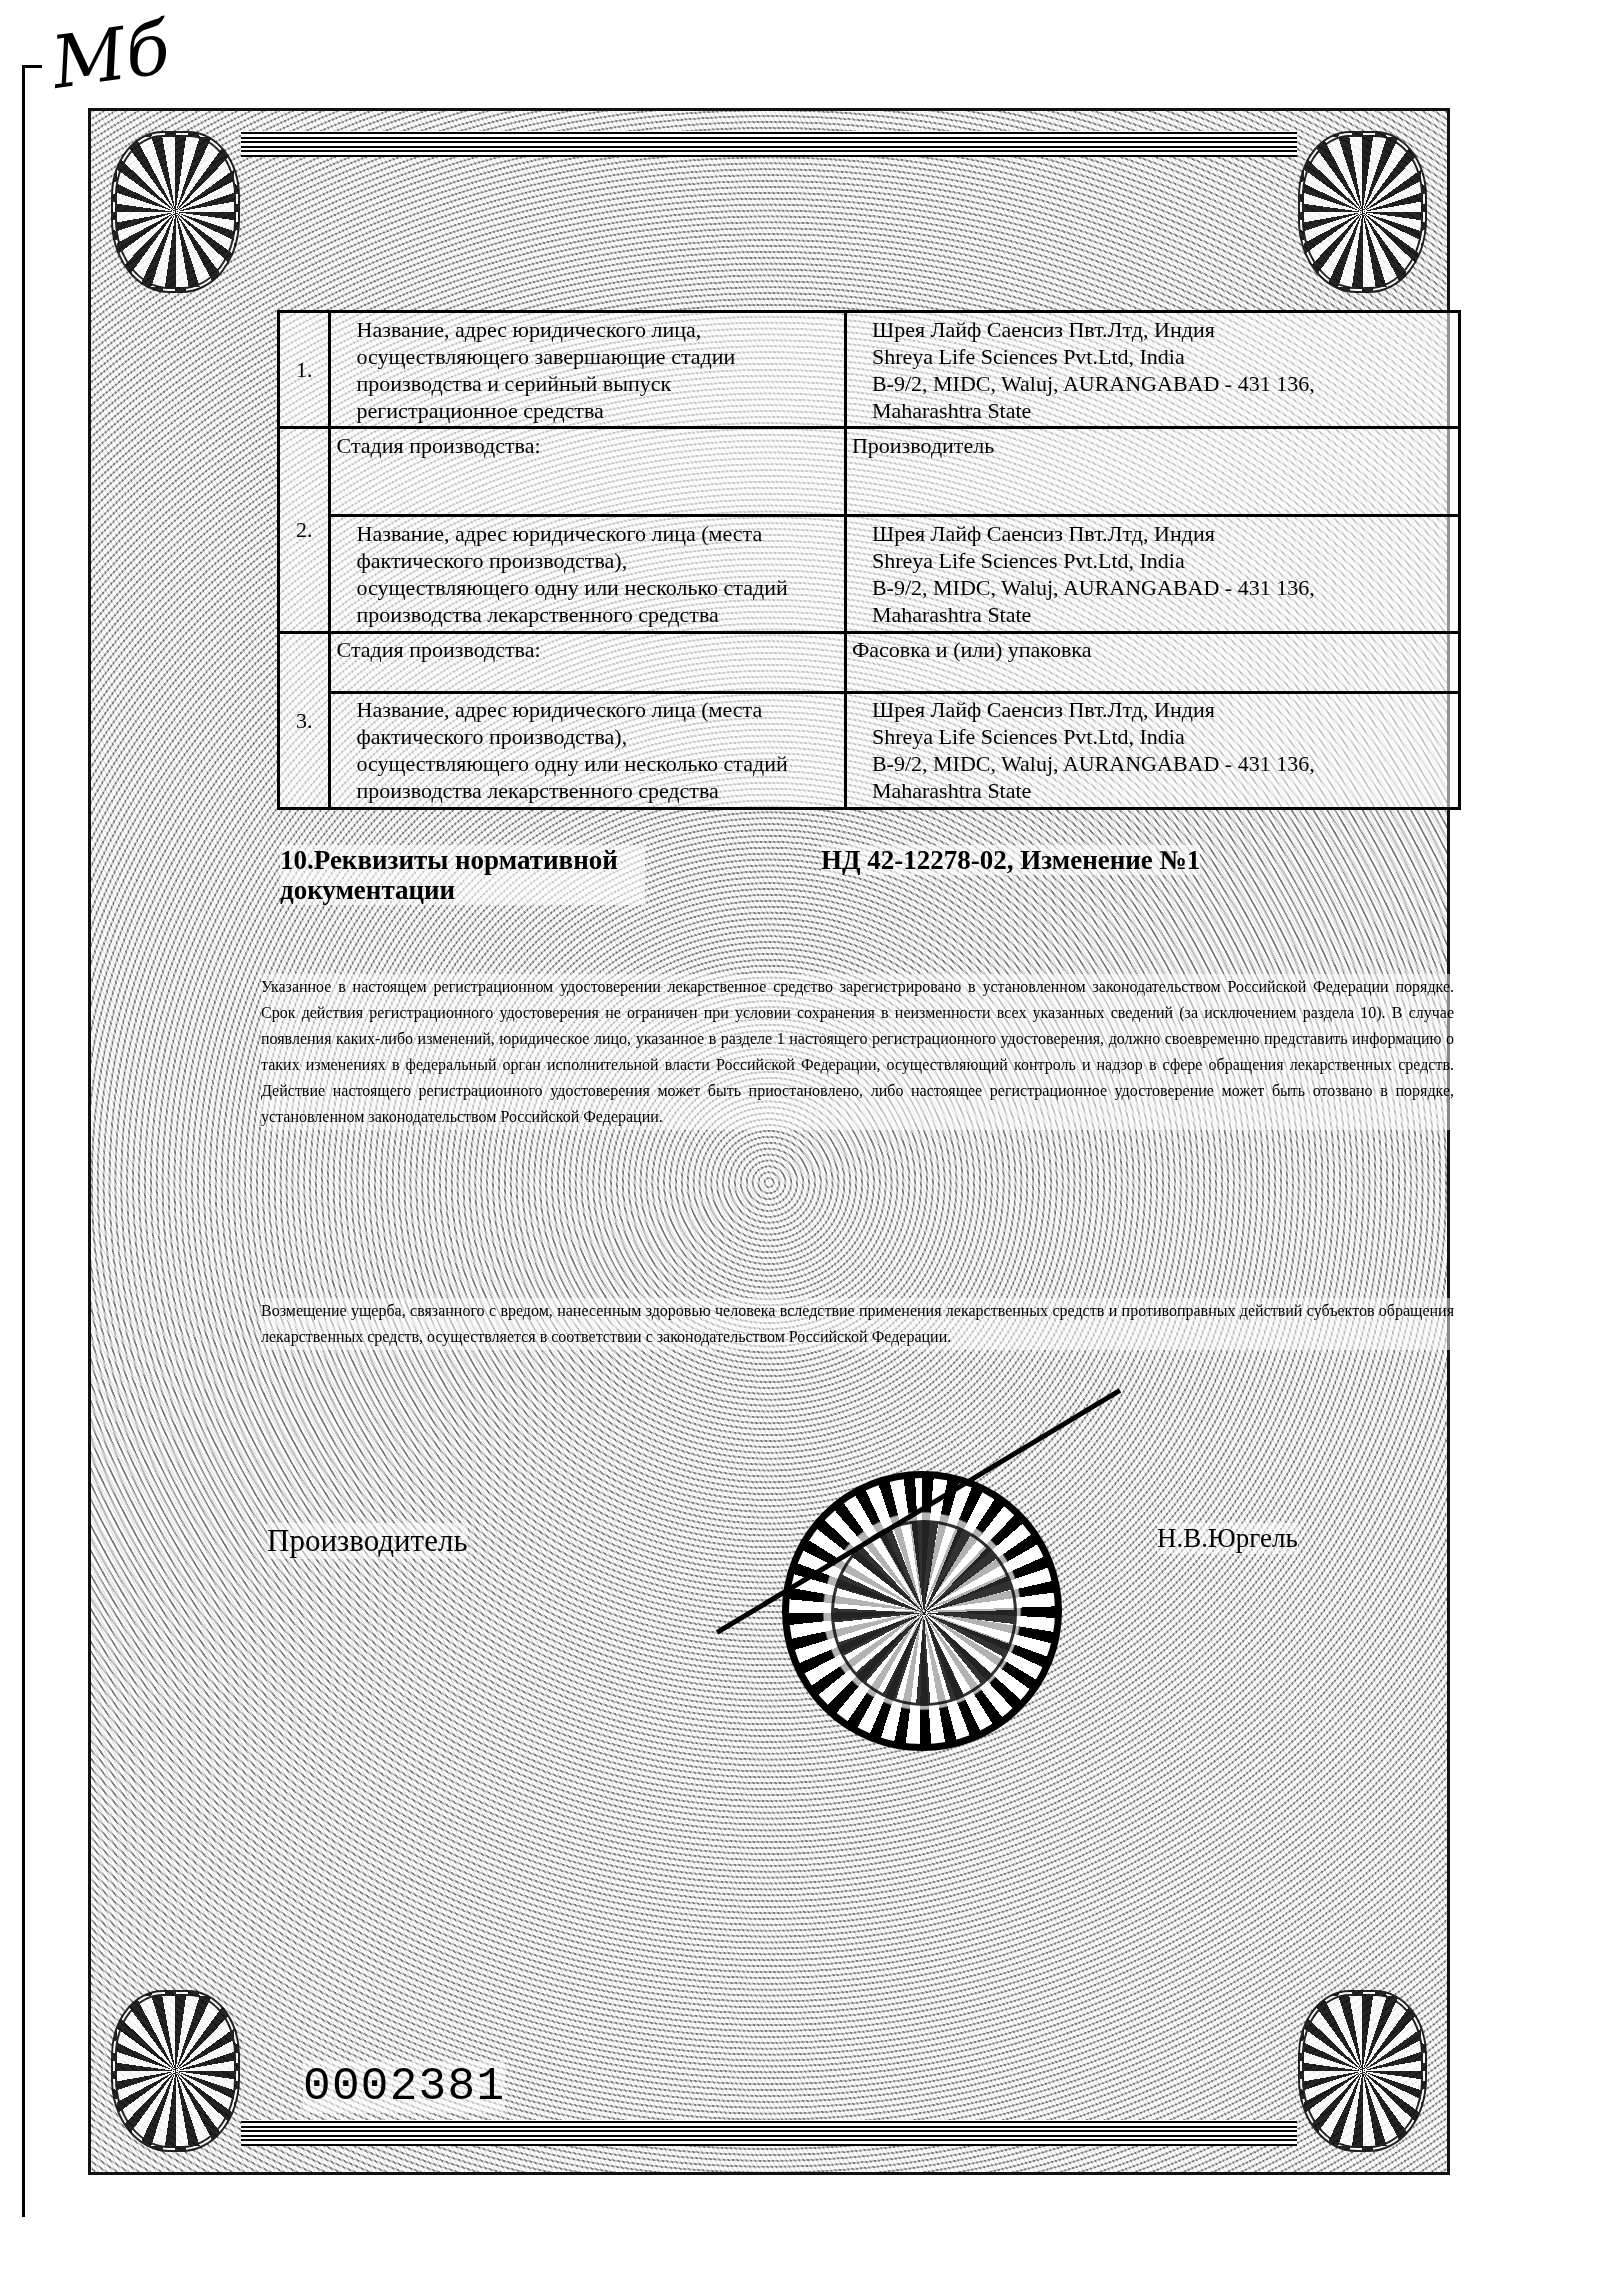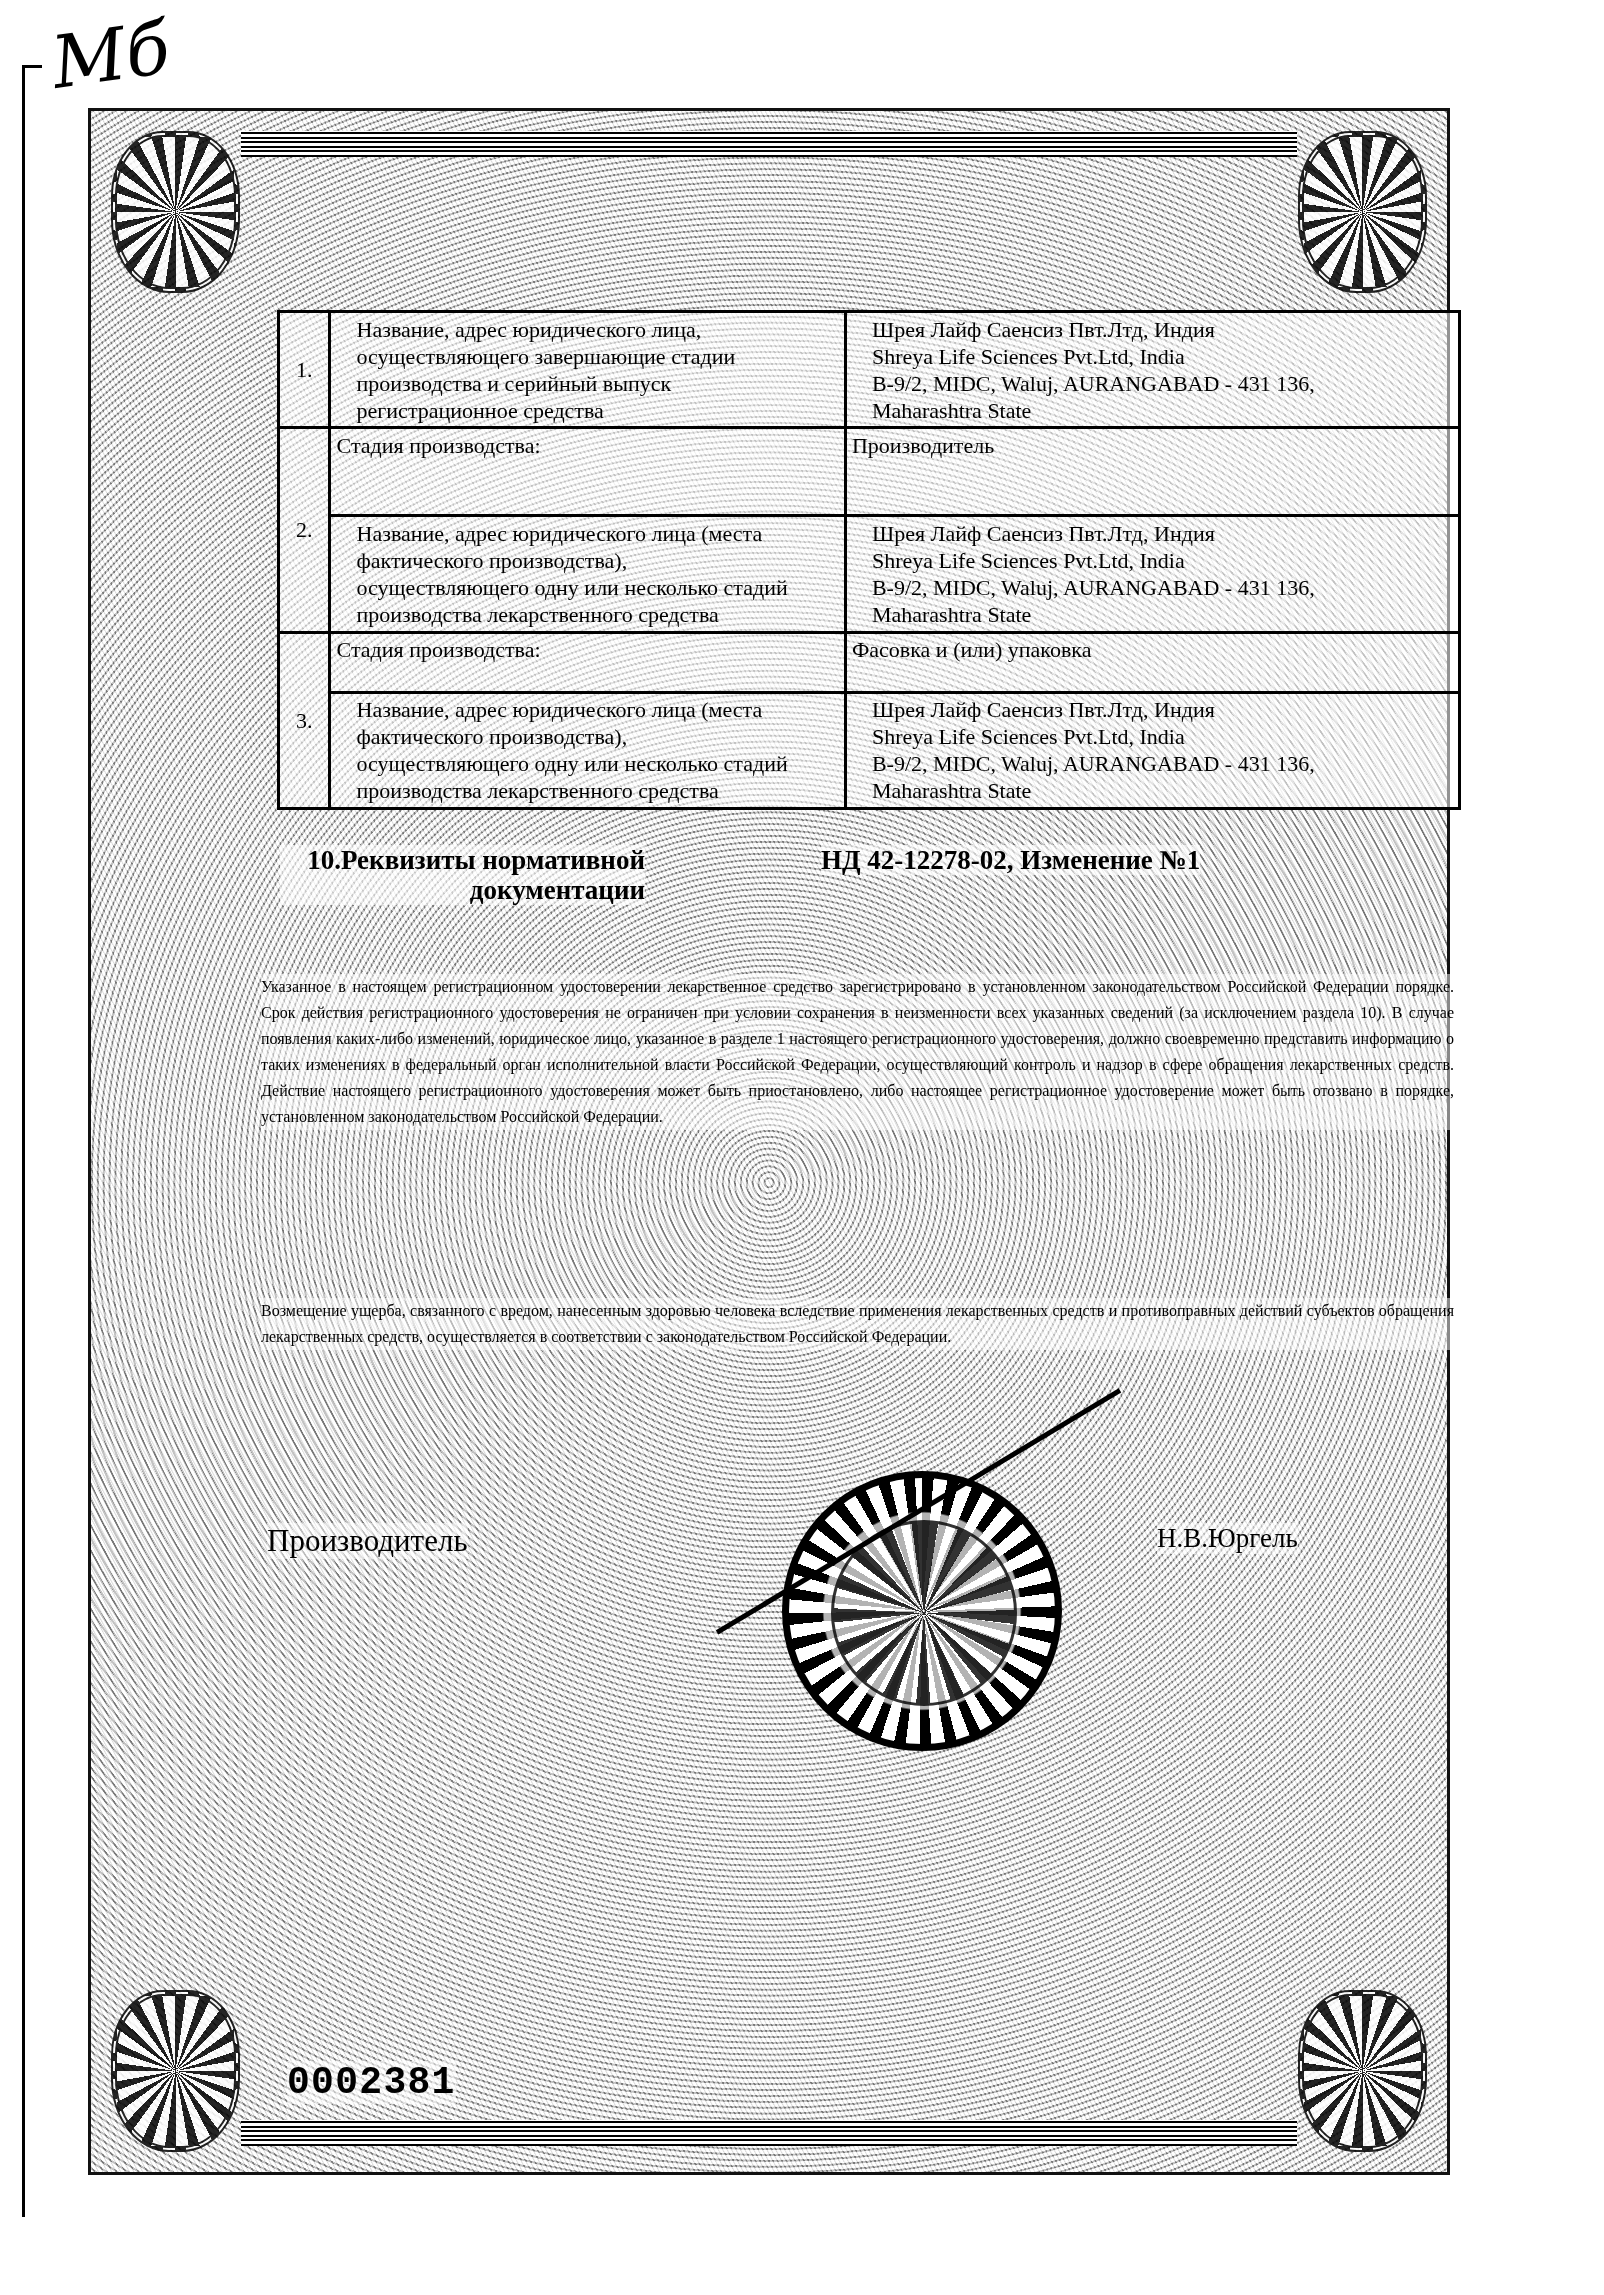--- a/index.html
+++ b/index.html
@@ -59,21 +59,21 @@
   .mfr-table td.value { }
   .mfr-table tr.stage td { height: 80px; }
   .mfr-table tr.stage.short td { height: 52px; }
   .line { display: block; white-space: nowrap; margin-left: 20px; }
 
   
   .sec10 {
     position: absolute; left: 189px; top: 734px; width: 1174px; font-weight: bold;
     font-size: 27px; line-height: 30px;
   }
-  .sec10-title { position: absolute; left: 0; top: 0; width: 365px; background: rgba(255,255,255,0.6); text-align: right; }
+  .sec10-title { position: absolute; left: 0; top: 0; width: 365px; background: rgba(255,255,255,0.6); }
   .sec10-value { position: absolute; left: 541px; top: 0; white-space: nowrap; background: rgba(255,255,255,0.6); }
 
   .para {
     position: absolute; left: 170px; width: 1193px; font-size: 16px; line-height: 26px;
     text-align: justify; background: rgba(255,255,255,0.5);
   }
   .para.p1 { top: 863px; }
   .para.p2 { top: 1187px; font-weight: normal; }
 
   .sign-title { position: absolute; left: 176px; top: 1412px; font-size: 31px; background: rgba(255,255,255,0.5); }
@@ -90,21 +90,21 @@
     border: 3.9px solid #000;
     background: repeating-conic-gradient(#000 0deg 9deg, transparent 9deg 22deg);
     opacity: 0.8;
   }
   .signature-stroke {
     position: absolute; left: 626px; top: 1519px; width: 470px; height: 4.6px; background: #000;
     transform: rotate(-31deg); transform-origin: left center;
   }
 
   .serial {
-    position: absolute; left: 196px; top: 1950px; font-size: 38px; font-weight: bold;
+    position: absolute; left: 212px; top: 1950px; font-size: 46px; font-weight: normal;
     font-family: "Liberation Mono", "DejaVu Sans Mono", monospace; background: rgba(255,255,255,0.55);
     letter-spacing: 1.3px;
   }
 </style>
 </head>
 <body>
 
 <div class="scan-edge-left"></div>
 <div class="scan-edge-top"></div>
 <div class="handwritten-mark">Мб</div>

